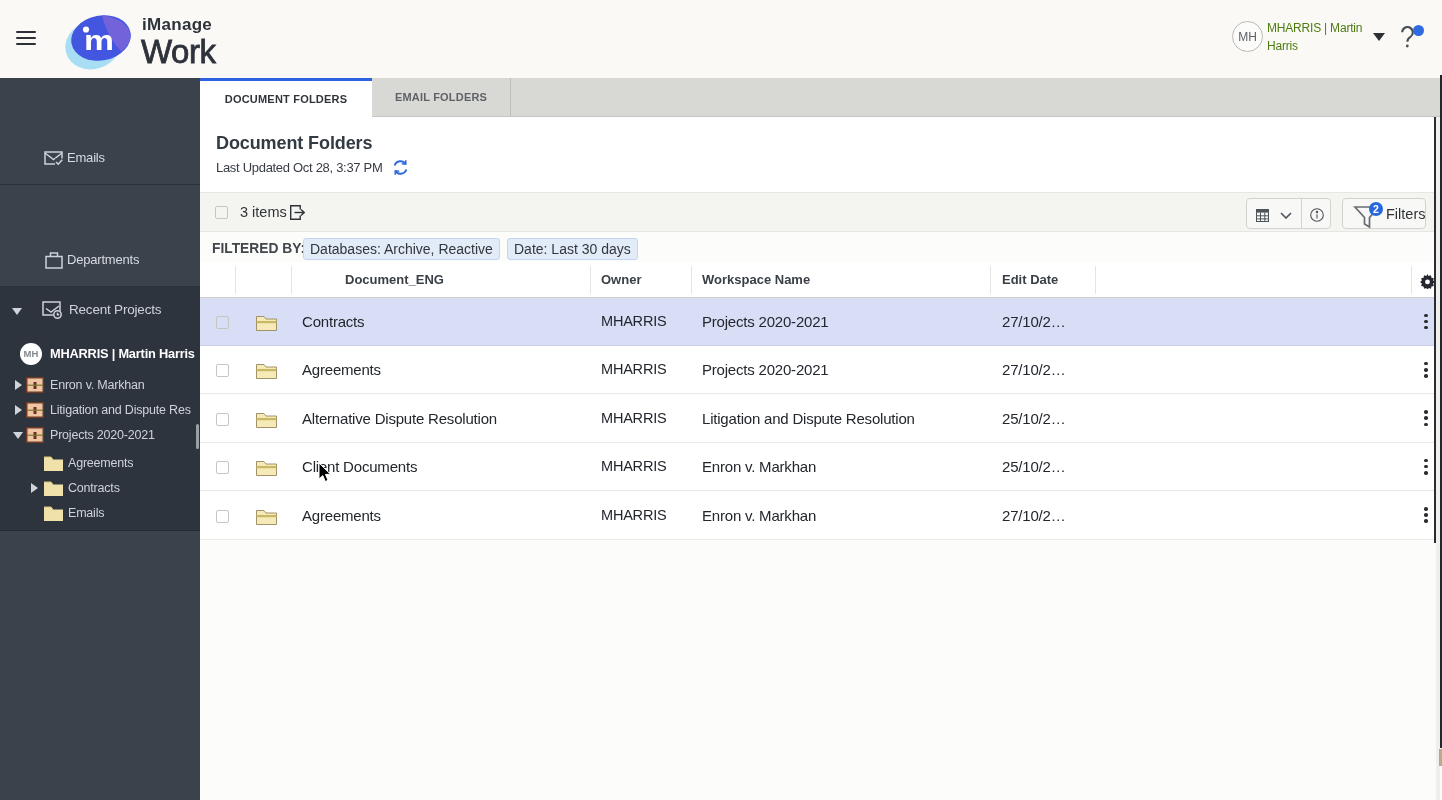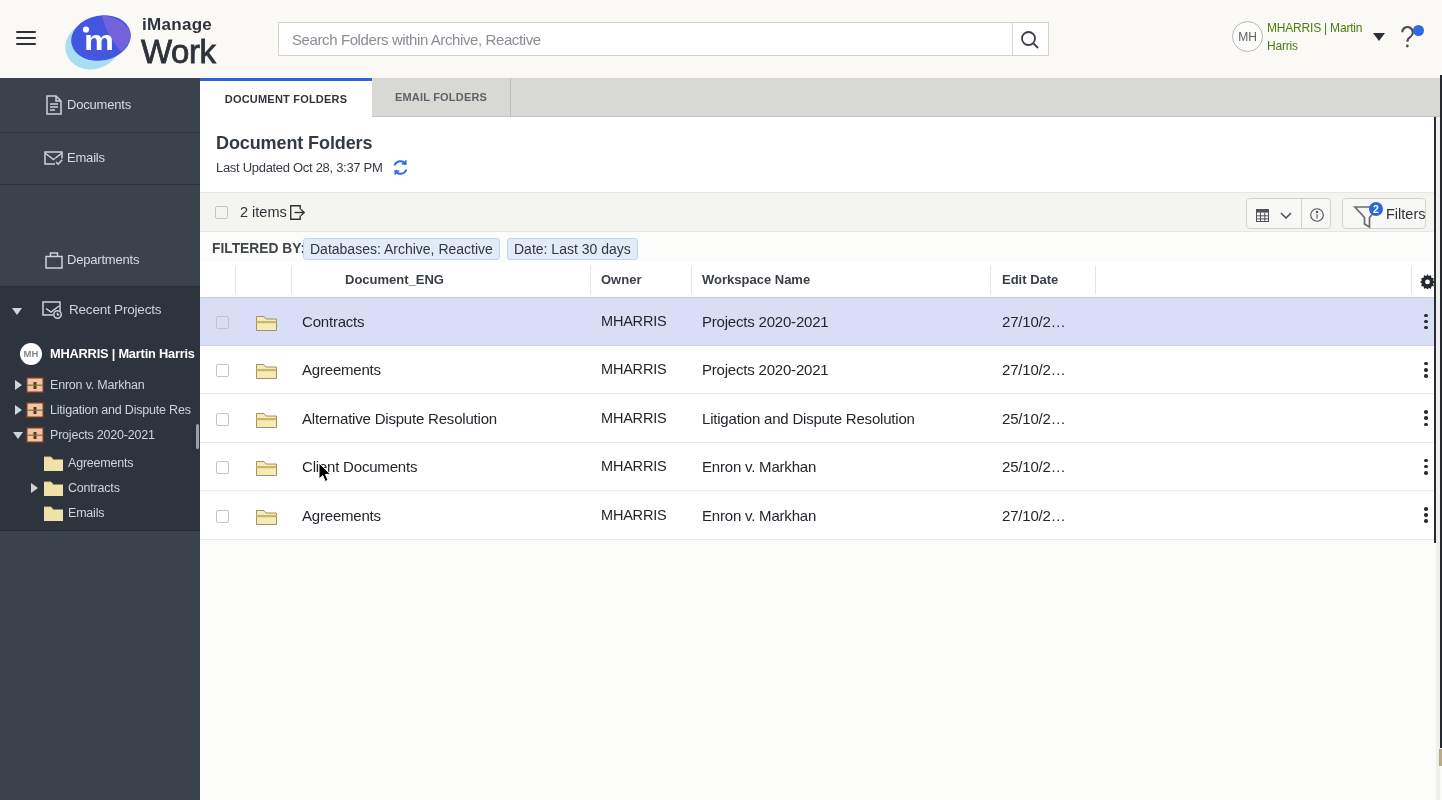--- a/index.html
+++ b/index.html
@@ -93,49 +93,31 @@
     </div>
   <svg class="abs" id="logoblob" style="left:64px; top:12px;" width="70" height="58" viewBox="0 0 70 58">
     <ellipse cx="29" cy="33" rx="28" ry="24" transform="rotate(-18 29 33)" fill="#a8def4"></ellipse>
     <ellipse cx="37" cy="26" rx="30" ry="22.5" transform="rotate(-11 37 26)" fill="#4356e0"></ellipse>
     <path d="M38 3.5 C53 4.5 67.5 14 66.5 25 C66 30 62.5 35.5 57 39.5 C48.5 30 41.5 18 38 3.5 Z" fill="#7263da"></path>
     <circle cx="22" cy="17.5" r="3.1" fill="#fff"></circle>
     <text x="20" y="37.5" font-size="28" font-weight="700" fill="#fff" font-family="Liberation Sans" textLength="30" lengthAdjust="spacingAndGlyphs">m</text>
   </svg>
   <div class="abs" id="brand1">iManage</div>
   <div class="abs" id="brand2">Work</div>
-  <div class="abs" id="search">
-    <div class="ph">Search Folders within Archive, Reactive</div>
-    <div class="sep"></div>
-    <svg style="position:absolute; right:7px; top:6px;" width="22" height="22" viewBox="0 0 22 22" fill="none" stroke="#3c4046" stroke-width="1.8">
-        <circle cx="9.5" cy="9.5" r="6.5"></circle>
-        <line x1="14.5" y1="14.5" x2="19" y2="19"></line>
-      </svg>
-  </div>
   <div class="abs" id="avatar">MH</div>
   <div class="abs" id="uname">MHARRIS | Martin<br>Harris</div>
   <div class="abs" id="caret"></div>
   <svg class="abs" style="left:1400px; top:26px;" width="15" height="22" viewBox="0 0 15 22" fill="none" stroke="#4a4f55" stroke-width="2.1">
       <path d="M2.2 6.2 a5.3 5.3 0 1 1 8.2 4.6 c-2.4 1.4 -3 2.7 -3 4.9"></path>
       <circle cx="7.3" cy="20" r="1.4" fill="#4a4f55" stroke="none"></circle>
     </svg>
   <div class="abs" id="helpdot"></div>
 </div>
 
 <div class="abs" id="sidebar">
-  <div class="srow" id="sb-documents">
-    <svg class="ic" style="top:17px; left:46px;" width="16" height="20" viewBox="0 0 16 20" fill="none" stroke="#cdd2d8" stroke-width="1.5">
-        <path d="M1 1 h9 l5 5 v13 h-14 z"></path>
-        <path d="M10 1 v5 h5"></path>
-        <line x1="4" y1="9" x2="12" y2="9"></line>
-        <line x1="4" y1="12" x2="12" y2="12"></line>
-        <line x1="4" y1="15" x2="9" y2="15"></line>
-      </svg>
-    <div class="tx" style="top:19px">Documents</div>
-  </div>
   <div class="srow" id="sb-emails">
     <svg class="ic" style="top:18px; left:44px;" width="19" height="16" viewBox="0 0 19 16" fill="none" stroke="#cdd2d8" stroke-width="1.5">
         <rect x="1" y="1" width="17" height="12"></rect>
         <path d="M1 2 l8.5 6.5 L18 2"></path>
         <rect x="11" y="7.5" width="8" height="8.5" fill="#3a424c" stroke="none"></rect>
         <path d="M12 11 l2.2 2.2 l4 -4.4" stroke-width="1.6"></path>
       </svg>
     <div class="tx" style="top:17px">Emails</div>
   </div>
   <div class="srow" id="sb-departments">
@@ -224,21 +206,21 @@
     <svg style="position:absolute; left:192px; top:42px;" width="17" height="17" viewBox="0 0 17 17" fill="none" stroke="#2e6bdf" stroke-width="1.9">
         <path d="M2.6 6.5 a6.2 6.2 0 0 1 11 -1.6"></path>
         <path d="M14.4 10.5 a6.2 6.2 0 0 1 -11 1.6"></path>
         <path d="M13.8 1.2 l-0.1 4 l-3.9 -0.4" stroke-width="1.6"></path>
         <path d="M3.2 15.8 l0.1 -4 l3.9 0.4" stroke-width="1.6"></path>
       </svg>
   </div>
 
   <div id="toolbar">
     <div class="cb"></div>
-    <div id="itemsTx">2 items</div>
+    <div id="itemsTx">3 items</div>
     <svg style="position:absolute; left:90px; top:12px;" width="15" height="15" viewBox="0 0 15 15" fill="none" stroke="#2f3337" stroke-width="1.4">
         <path d="M10.2 4.6 V0.7 H0.7 v13.6 h9.5 V10.4"></path>
         <line x1="4.5" y1="7.5" x2="13.5" y2="7.5"></line>
         <path d="M11 4.5 l3.2 3 l-3.2 3" fill="none"></path>
       </svg>
     <div id="btngroup">
       <svg style="position:absolute; left:9px; top:10px;" width="13" height="13" viewBox="0 0 13 13">
           <rect x="0.5" y="0.5" width="12" height="12" fill="none" stroke="#4e535a" stroke-width="1"></rect>
           <rect x="0" y="0" width="13" height="3.6" fill="#4e535a"></rect>
           <line x1="0" y1="6.8" x2="13" y2="6.8" stroke="#4e535a" stroke-width="1"></line>

